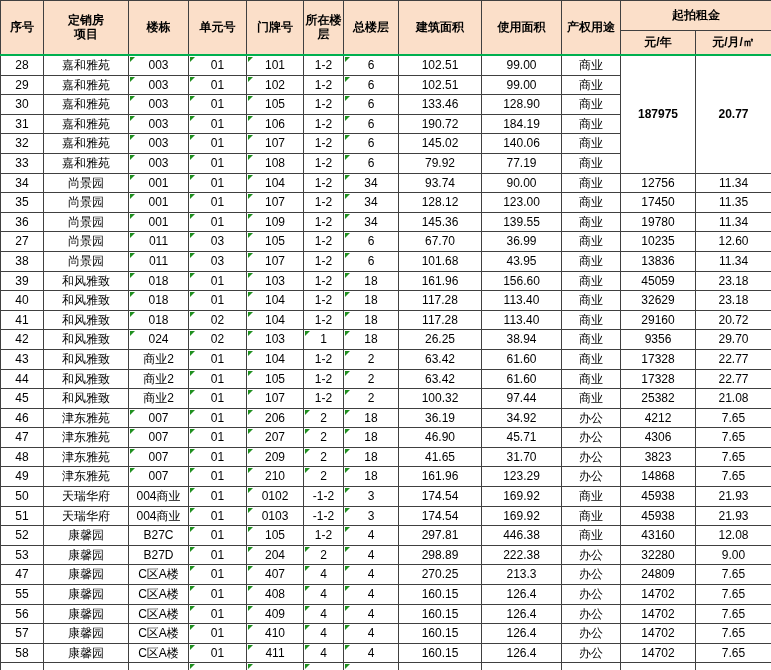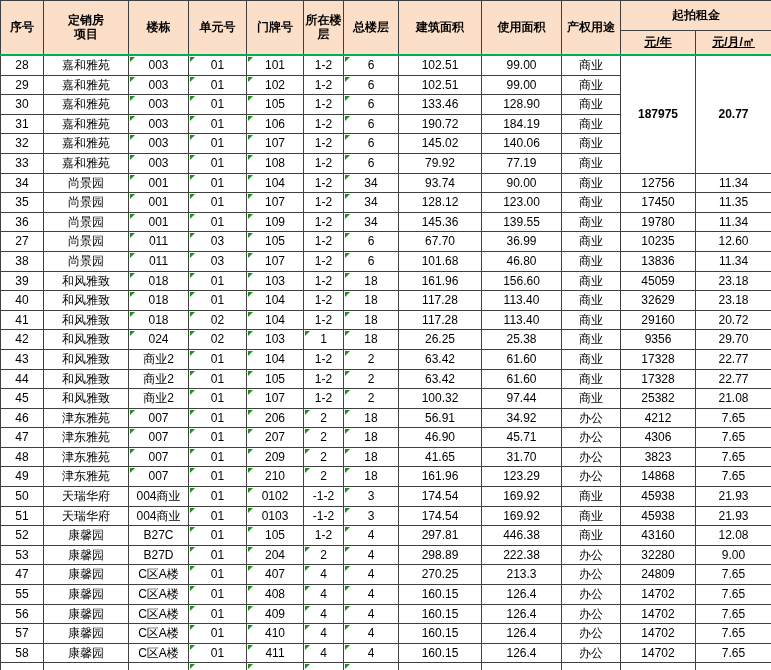--- a/index.html
+++ b/index.html
@@ -17,21 +17,21 @@
     overflow:hidden;white-space:nowrap;
     position:relative;
   }
   thead th{
     background:#fbdfc9;
     font-weight:bold;
     white-space:pre-line;
     line-height:1.15;
   }
   thead tr.h1 th{height:29px;}
-  thead tr.h2 th{height:23px;text-decoration:underline;}
+  thead tr.h2 th{height:23px;}
   thead{border-bottom:2px solid #00B050;}
   tbody td{height:18.6px;line-height:18.6px;}
   tbody tr.partial td{height:20px;}
   .tri{
     position:absolute;top:1px;left:1px;
     width:0;height:0;
     border-top:5px solid #1f8f1f;
     border-right:5px solid transparent;
   }
   td.rent-merged{vertical-align:middle;font-weight:bold;}
@@ -209,21 +209,21 @@
         </tr>
         <tr>
           <td>38</td>
           <td>尚景园</td>
           <td><span class="tri"></span>011</td>
           <td><span class="tri"></span>03</td>
           <td><span class="tri"></span>107</td>
           <td>1-2</td>
           <td><span class="tri"></span>6</td>
           <td>101.68</td>
-          <td>46.80</td>
+          <td>43.95</td>
           <td>商业</td>
           <td>13836</td>
           <td>11.34</td>
         </tr>
         <tr>
           <td>39</td>
           <td>和风雅致</td>
           <td><span class="tri"></span>018</td>
           <td><span class="tri"></span>01</td>
           <td><span class="tri"></span>103</td>
@@ -265,21 +265,21 @@
         </tr>
         <tr>
           <td>42</td>
           <td>和风雅致</td>
           <td><span class="tri"></span>024</td>
           <td><span class="tri"></span>02</td>
           <td><span class="tri"></span>103</td>
           <td><span class="tri"></span>1</td>
           <td><span class="tri"></span>18</td>
           <td>26.25</td>
-          <td>25.38</td>
+          <td>38.94</td>
           <td>商业</td>
           <td>9356</td>
           <td>29.70</td>
         </tr>
         <tr>
           <td>43</td>
           <td>和风雅致</td>
           <td>商业2</td>
           <td><span class="tri"></span>01</td>
           <td><span class="tri"></span>104</td>
@@ -320,21 +320,21 @@
           <td>21.08</td>
         </tr>
         <tr>
           <td>46</td>
           <td>津东雅苑</td>
           <td><span class="tri"></span>007</td>
           <td><span class="tri"></span>01</td>
           <td><span class="tri"></span>206</td>
           <td><span class="tri"></span>2</td>
           <td><span class="tri"></span>18</td>
-          <td>56.91</td>
+          <td>36.19</td>
           <td>34.92</td>
           <td>办公</td>
           <td>4212</td>
           <td>7.65</td>
         </tr>
         <tr>
           <td>47</td>
           <td>津东雅苑</td>
           <td><span class="tri"></span>007</td>
           <td><span class="tri"></span>01</td>

